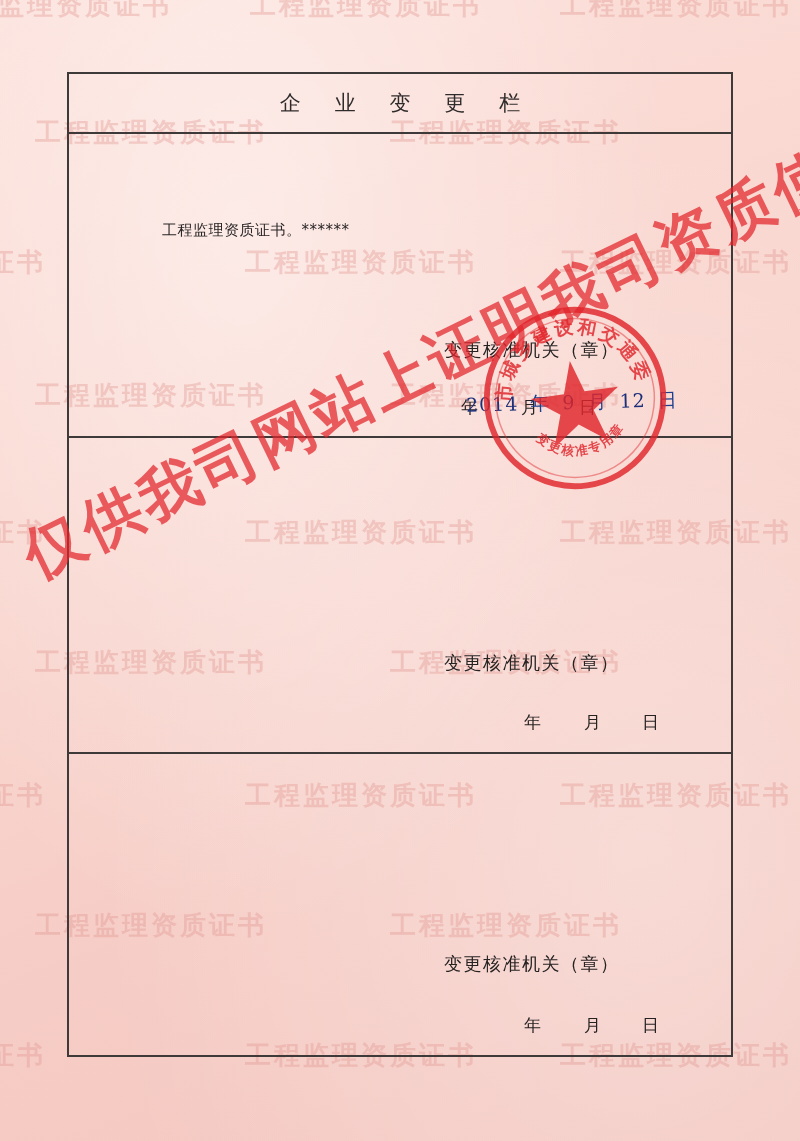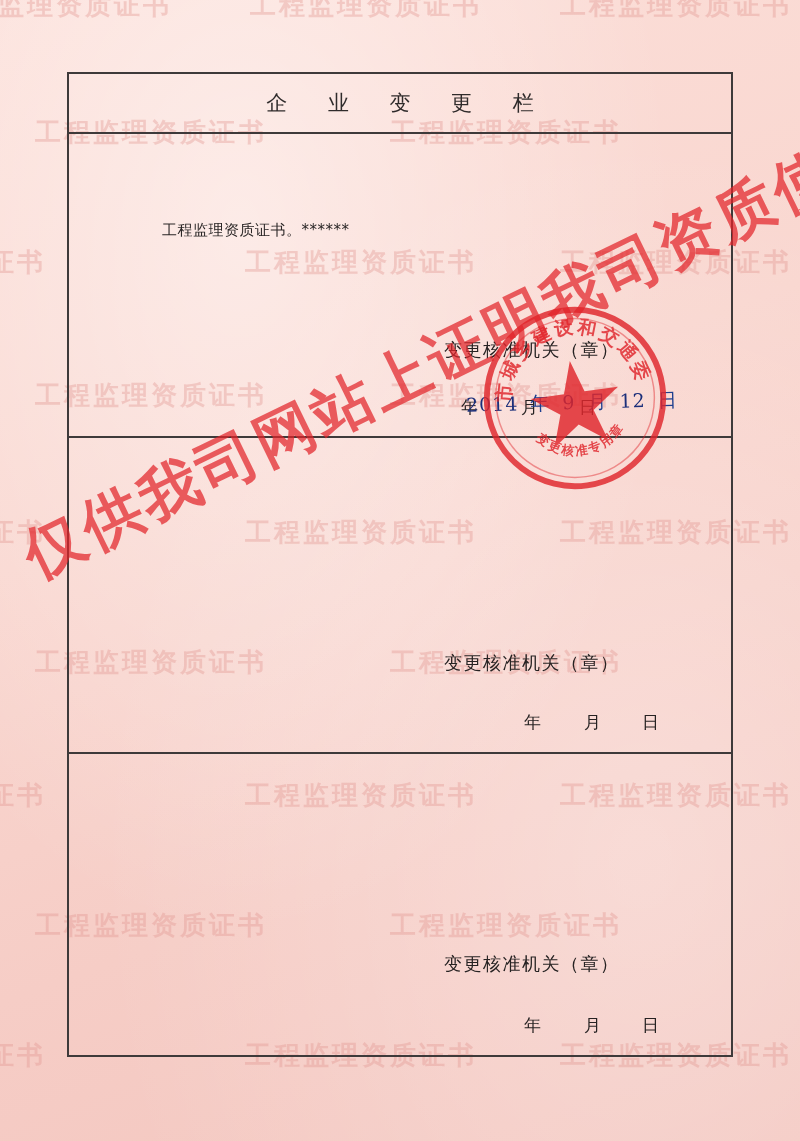--- a/index.html
+++ b/index.html
@@ -72,21 +72,21 @@
     left: 0;
     width: 100%;
     height: 58px;
     display: flex;
     align-items: center;
     justify-content: center;
     font-size: 21px;
     letter-spacing: 14px;
     color: #2f2b2b;
     text-indent: 14px;
-    font-family: Liberation Mono, monospace;
+    font-family: Liberation Sans, sans-serif;
   }
 
   
   .section {
     position: absolute;
     left: 0;
     width: 100%;
     box-sizing: border-box;
   }
   #sec-1 { top: 58px; height: 304px; }

